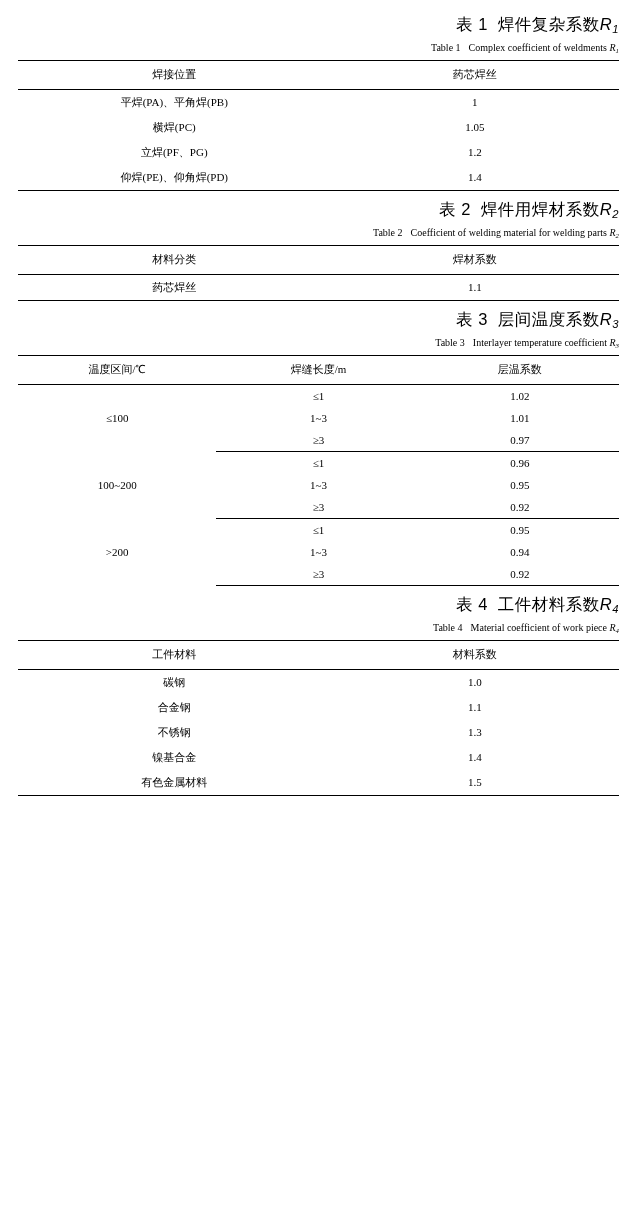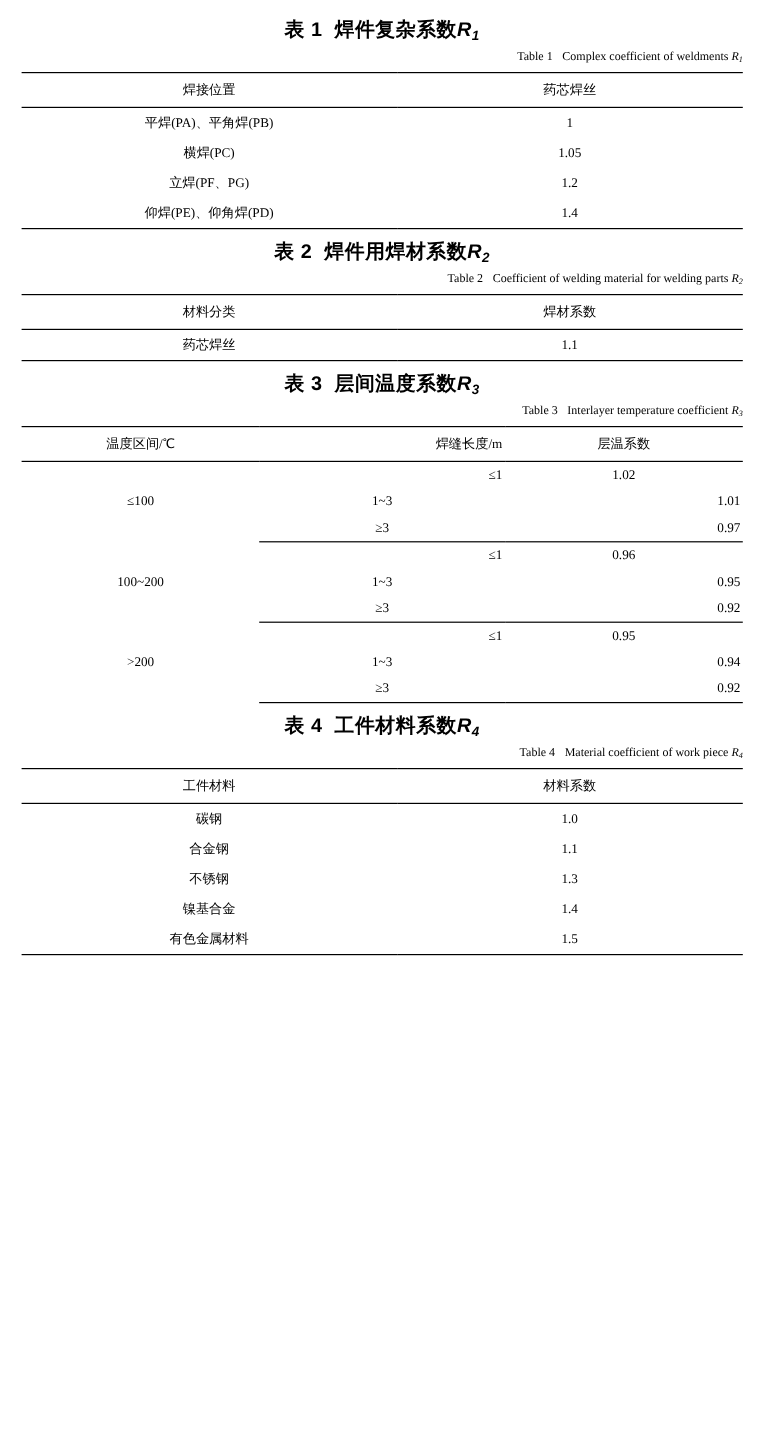--- a/index.html
+++ b/index.html
@@ -15,23 +15,23 @@
   }
   .page {
     width: 637px;
     box-sizing: border-box;
     padding: 6px 18px 10px 18px;
   }
   .table-block {
     margin-bottom: 6px;
   }
   .cap-cn {
-    text-align: center;
+    text-align: right;
     font-family: "Liberation Sans", sans-serif;
-    font-weight: bold;
+    font-weight: normal;
     font-size: 16.5px;
     letter-spacing: 0.5px;
     margin: 8px 0 6px 0;
   }
   .cap-cn .num {
     margin-right: 10px;
   }
   .cap-en {
     text-align: right;
     font-family: "Liberation Serif", serif;
@@ -76,21 +76,21 @@
     border-bottom: 0.9px solid #000;
   }
   .cn {
     font-family: "Liberation Serif", serif;
   }
   .t1 td:nth-child(1) { width: 52%; }
   .t1 td:nth-child(2) { width: 48%; }
   .t2 td:nth-child(1) { width: 52%; }
   .t2 td:nth-child(2) { width: 48%; }
   .t3 td:nth-child(1) { width: 33%; }
-  .t3 td:nth-child(2) { width: 34%; text-align: right; }
+  .t3 td:nth-child(2) { width: 34%; }
   .t3 td:nth-child(3) { width: 33%; }
   .t4 td:nth-child(1) { width: 52%; }
   .t4 td:nth-child(2) { width: 48%; }
   .t3 .grp { vertical-align: middle; }
 </style>
 </head>
 <body>
 
 <div class="page">
 

